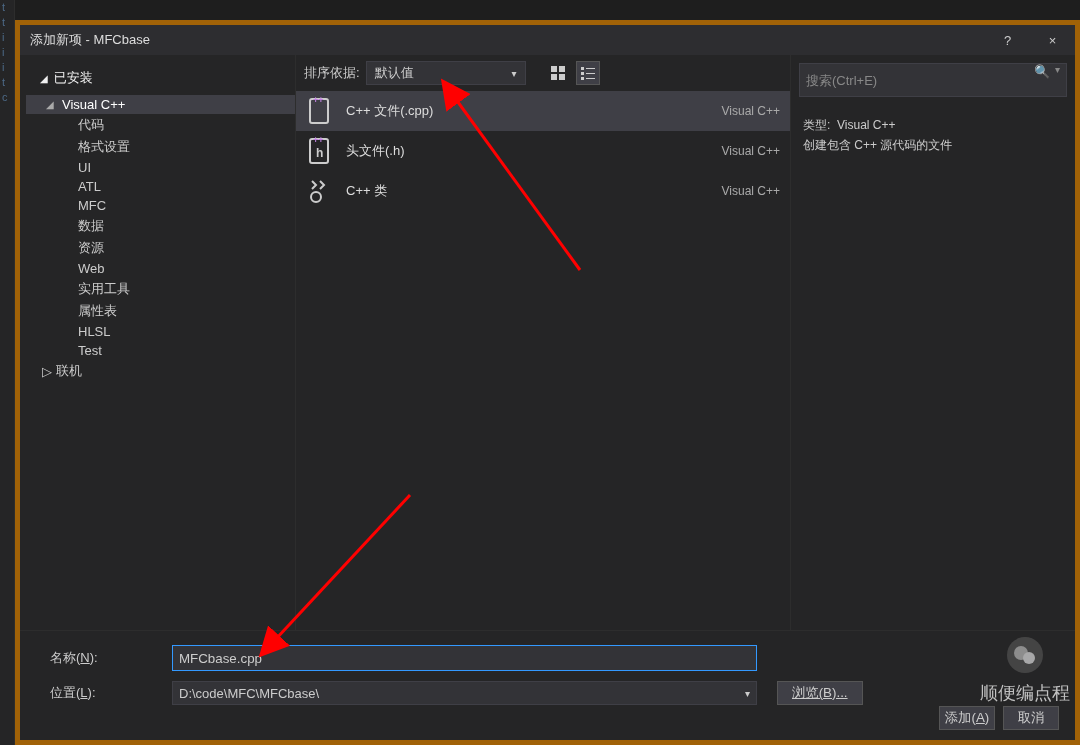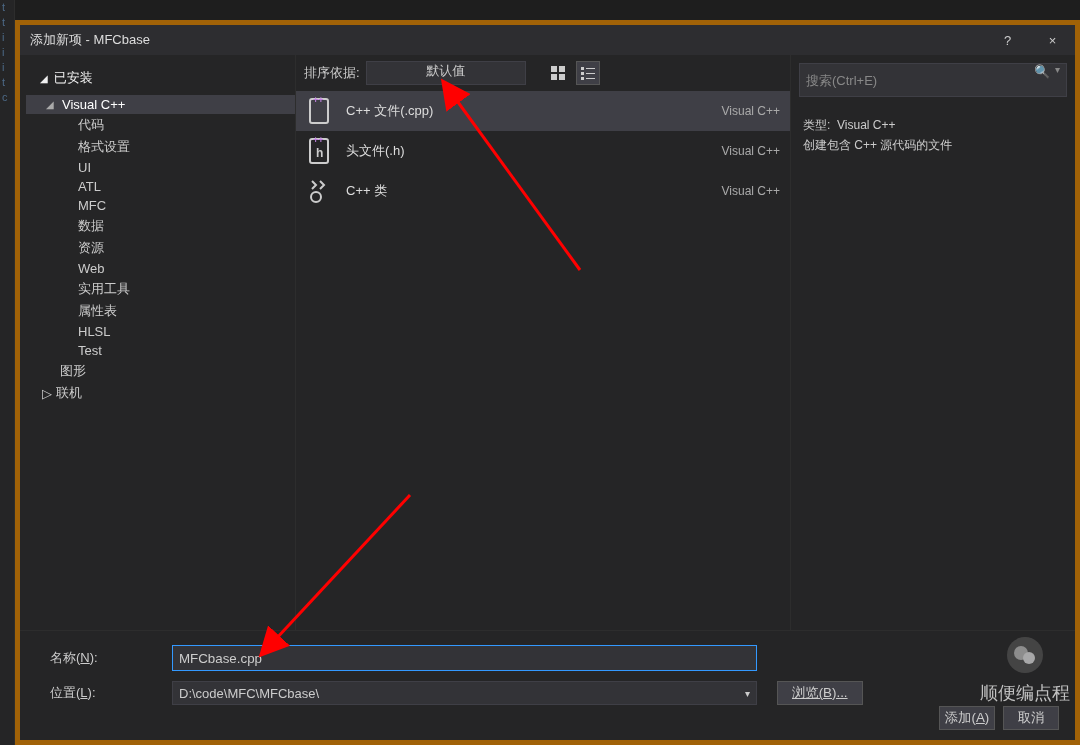--- a/index.html
+++ b/index.html
@@ -16,21 +16,21 @@
   .sideHead .caret { font-size:10px; }
   .tree { padding:4px 0 0 6px; }
   .node { display:flex; align-items:center; gap:4px; padding:2px 6px 2px 20px; color:#ccc; cursor:default; }
   .node.selected { background:#3f3f46; color:#fff; }
   .node .caret { width:12px; font-size:10px; color:#aaa; display:inline-block;}
   .leaf { padding:2px 6px 2px 52px; color:#ccc; }
   .subnode { display:flex; align-items:center; padding:2px 6px 2px 22px; color:#ccc; gap:4px;}
   .center { flex:1; display:flex; flex-direction:column; background:#252526; }
   .centerHead { display:flex; align-items:center; height:36px; padding:0 8px; gap:6px; border-left:1px solid #2d2d2d; }
   .sortlbl { color:#ccc; }
-  .sortsel { background:#333337; border:1px solid #3f3f46; color:#ccc; height:24px; width:160px; padding:0 8px; display:flex; align-items:center; justify-content:space-between;flex-direction:column;}
+  .sortsel { background:#333337; border:1px solid #3f3f46; color:#ccc; height:24px; width:160px; padding:0 8px; display:flex; align-items:center; justify-content:space-between;}
   .viewbtn { width:24px; height:24px; display:flex; align-items:center; justify-content:center; border:1px solid transparent;}
   .viewbtn.active { background:#3f3f46; border:1px solid #555;}
   .list { flex:1; border-left:1px solid #2d2d2d; }
   .row { display:flex; align-items:center; height:40px; padding:0 10px; gap:12px; color:#ddd;}
   .row.selected { background:#3f3f46; }
   .row .icon { width:28px; height:28px; display:flex; align-items:center; justify-content:center; position:relative;}
   .row .label { flex:1; }
   .row .meta { color:#aaa; font-size:12px; }
   .right { width:285px; border-left:1px solid #2d2d2d; background:#252526; }
   .search { margin:8px; display:flex; background:#333337; border:1px solid #3f3f46; height:34px; padding:0 6px;}
@@ -117,23 +117,20 @@
         <div class="leaf"><span>UI</span></div>
         <div class="leaf"><span>ATL</span></div>
         <div class="leaf"><span>MFC</span></div>
         <div class="leaf"><span>数据</span></div>
         <div class="leaf"><span>资源</span></div>
         <div class="leaf"><span>Web</span></div>
         <div class="leaf"><span>实用工具</span></div>
         <div class="leaf"><span>属性表</span></div>
         <div class="leaf"><span>HLSL</span></div>
         <div class="leaf"><span>Test</span></div>
-        <div class="node" style="padding-left:34px;">
-          <span>图形</span>
-        </div>
       </div>
       <div class="subnode">
         <span class="caret">▷</span>
         <span style="font-weight:500;">联机</span>
       </div>
     </div>
 
     <div class="center">
       <div class="centerHead">
         <span class="sortlbl">排序依据:</span>

